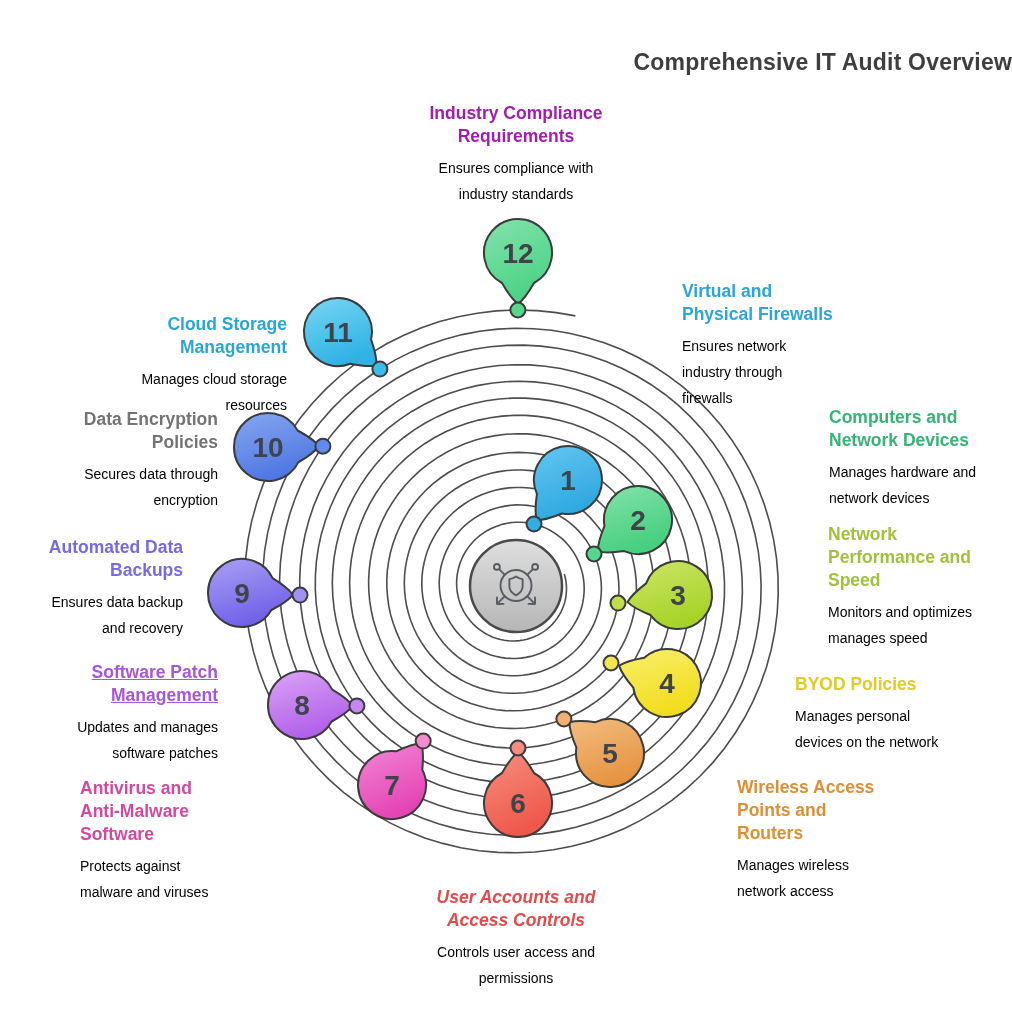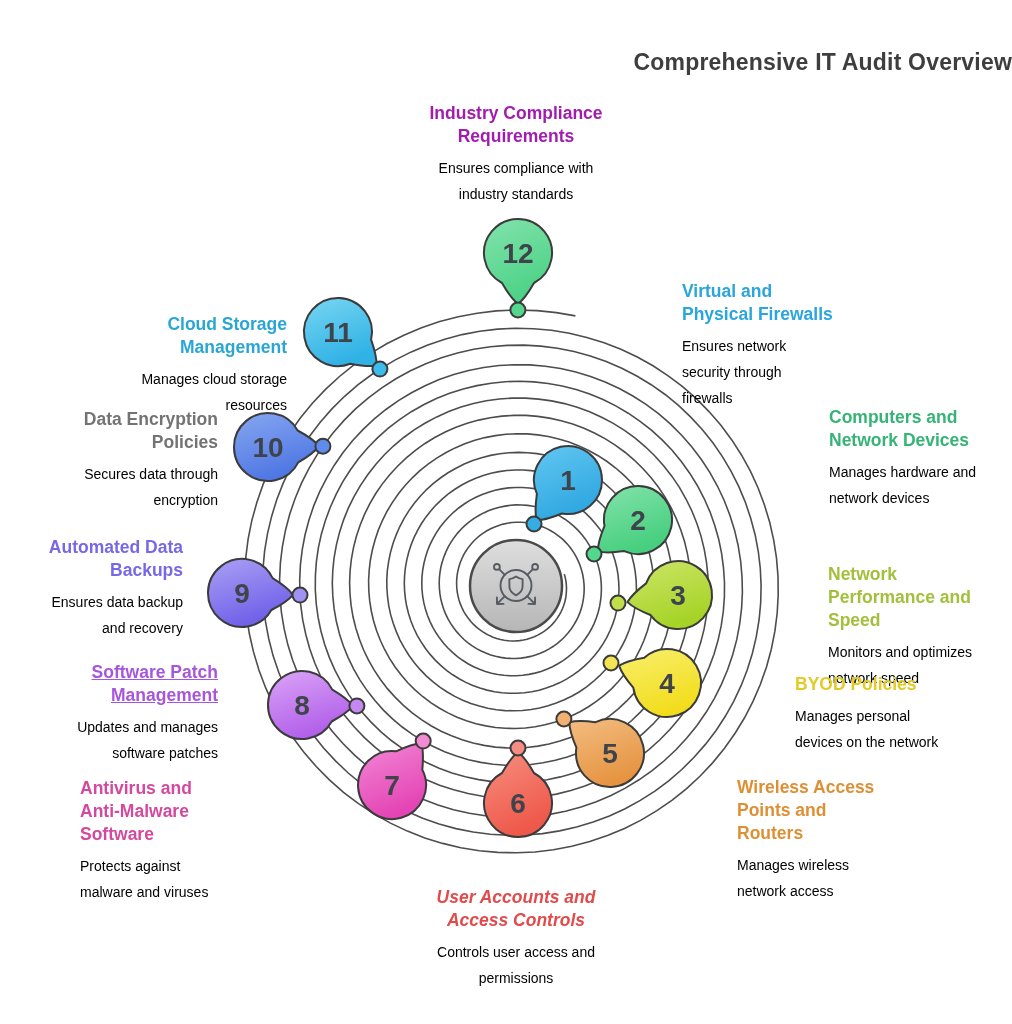--- a/index.html
+++ b/index.html
@@ -152,35 +152,35 @@
         <circle cx="322.9" cy="446.2" r="7.5" fill="#5f8ceb" stroke="#3b3b3b" stroke-width="2"></circle>
         <circle cx="379.9" cy="369.1" r="7.5" fill="#3cbcea" stroke="#3b3b3b" stroke-width="2"></circle>
         <circle cx="517.9" cy="310.0" r="7.5" fill="#55d78d" stroke="#3b3b3b" stroke-width="2"></circle>
       </g>
   </svg>
 
   <div class="label pos-1">
     <div class="label-title" style="color: rgb(42, 165, 221);">Virtual and
 Physical Firewalls</div>
     <div class="label-desc">Ensures network
-security through
+industry through
 firewalls</div>
   </div>
   <div class="label pos-2">
     <div class="label-title" style="color: rgb(53, 180, 118);">Computers and
 Network Devices</div>
     <div class="label-desc">Manages hardware and
 network devices</div>
   </div>
   <div class="label pos-3">
-    <div class="label-title" style="color: rgb(162, 192, 59); margin-top: 40px;">Network
+    <div class="label-title" style="color: rgb(162, 192, 59);">Network
 Performance and
 Speed</div>
     <div class="label-desc">Monitors and optimizes
-network speed</div>
+manages speed</div>
   </div>
   <div class="label pos-5">
     <div class="label-title" style="color: rgb(223, 143, 51);">Wireless Access
 Points and
 Routers</div>
     <div class="label-desc">Manages wireless
 network access</div>
   </div>
   <div class="label pos-4">
     <div class="label-title" style="color: rgb(226, 202, 39);">BYOD Policies</div>

